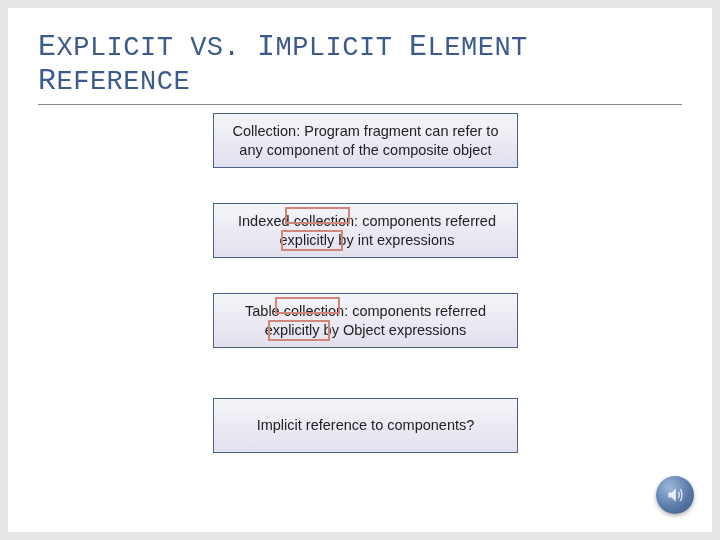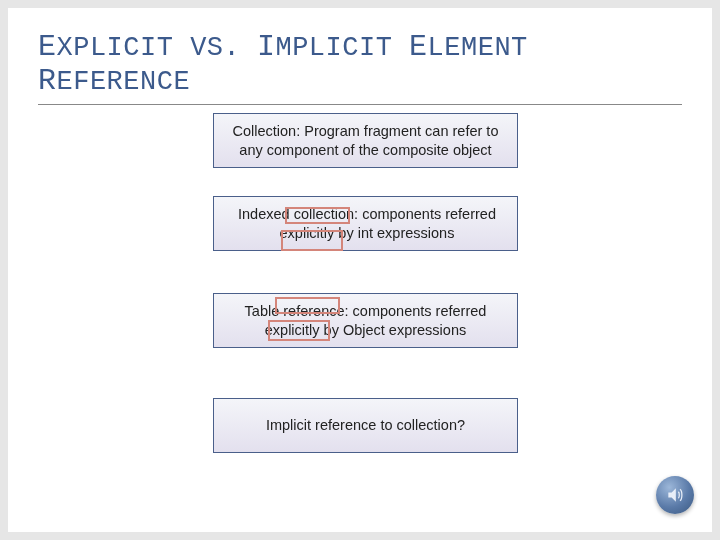--- a/index.html
+++ b/index.html
@@ -39,21 +39,21 @@
     display: flex;
     align-items: center;
     justify-content: center;
     text-align: center;
     font-size: 14.5px;
     color: #222;
     padding: 6px 14px;
     line-height: 1.3;
   }
   .box1 { top: 105px; align-items: center; }
-  .box2 { top: 188px; padding-left: 17px; }
+  .box2 { top: 195px; padding-left: 17px; }
   .box3 { top: 285px; }
   .box4 { top: 390px; }
   .hl {
     position: absolute;
     border: 2px solid #d4857a;
     background: transparent;
     pointer-events: none;
   }
   .speaker {
     position: absolute;
@@ -81,25 +81,25 @@
 
   <div class="box box1">
     <span>Collection: Program fragment can refer to any component of the composite object</span>
   </div>
 
   <div class="box box2">
     <span>Indexed collection: components referred explicitly by int expressions</span>
   </div>
 
   <div class="box box3">
-    <span>Table reference: components referred explicitly by Object expressions</span>
+    <span>Table collection: components referred explicitly by Object expressions</span>
   </div>
 
   <div class="box box4">
-    <span>Implicit reference to collection?</span>
+    <span>Implicit reference to components?</span>
   </div>
 
   <div class="hl" style="top:199px; left:277px; width:65px; height:17px;"></div>
   <div class="hl" style="top:222px; left:273px; width:62px; height:21px;"></div>
   <div class="hl" style="top:289px; left:267px; width:65px; height:17px;"></div>
   <div class="hl" style="top:312px; left:260px; width:62px; height:21px;"></div>
 
   <div class="speaker">
     <svg viewBox="0 0 24 24">
       <path d="M4 9v6h4l5 5V4L8 9H4z" fill="#e8eef8"></path>

